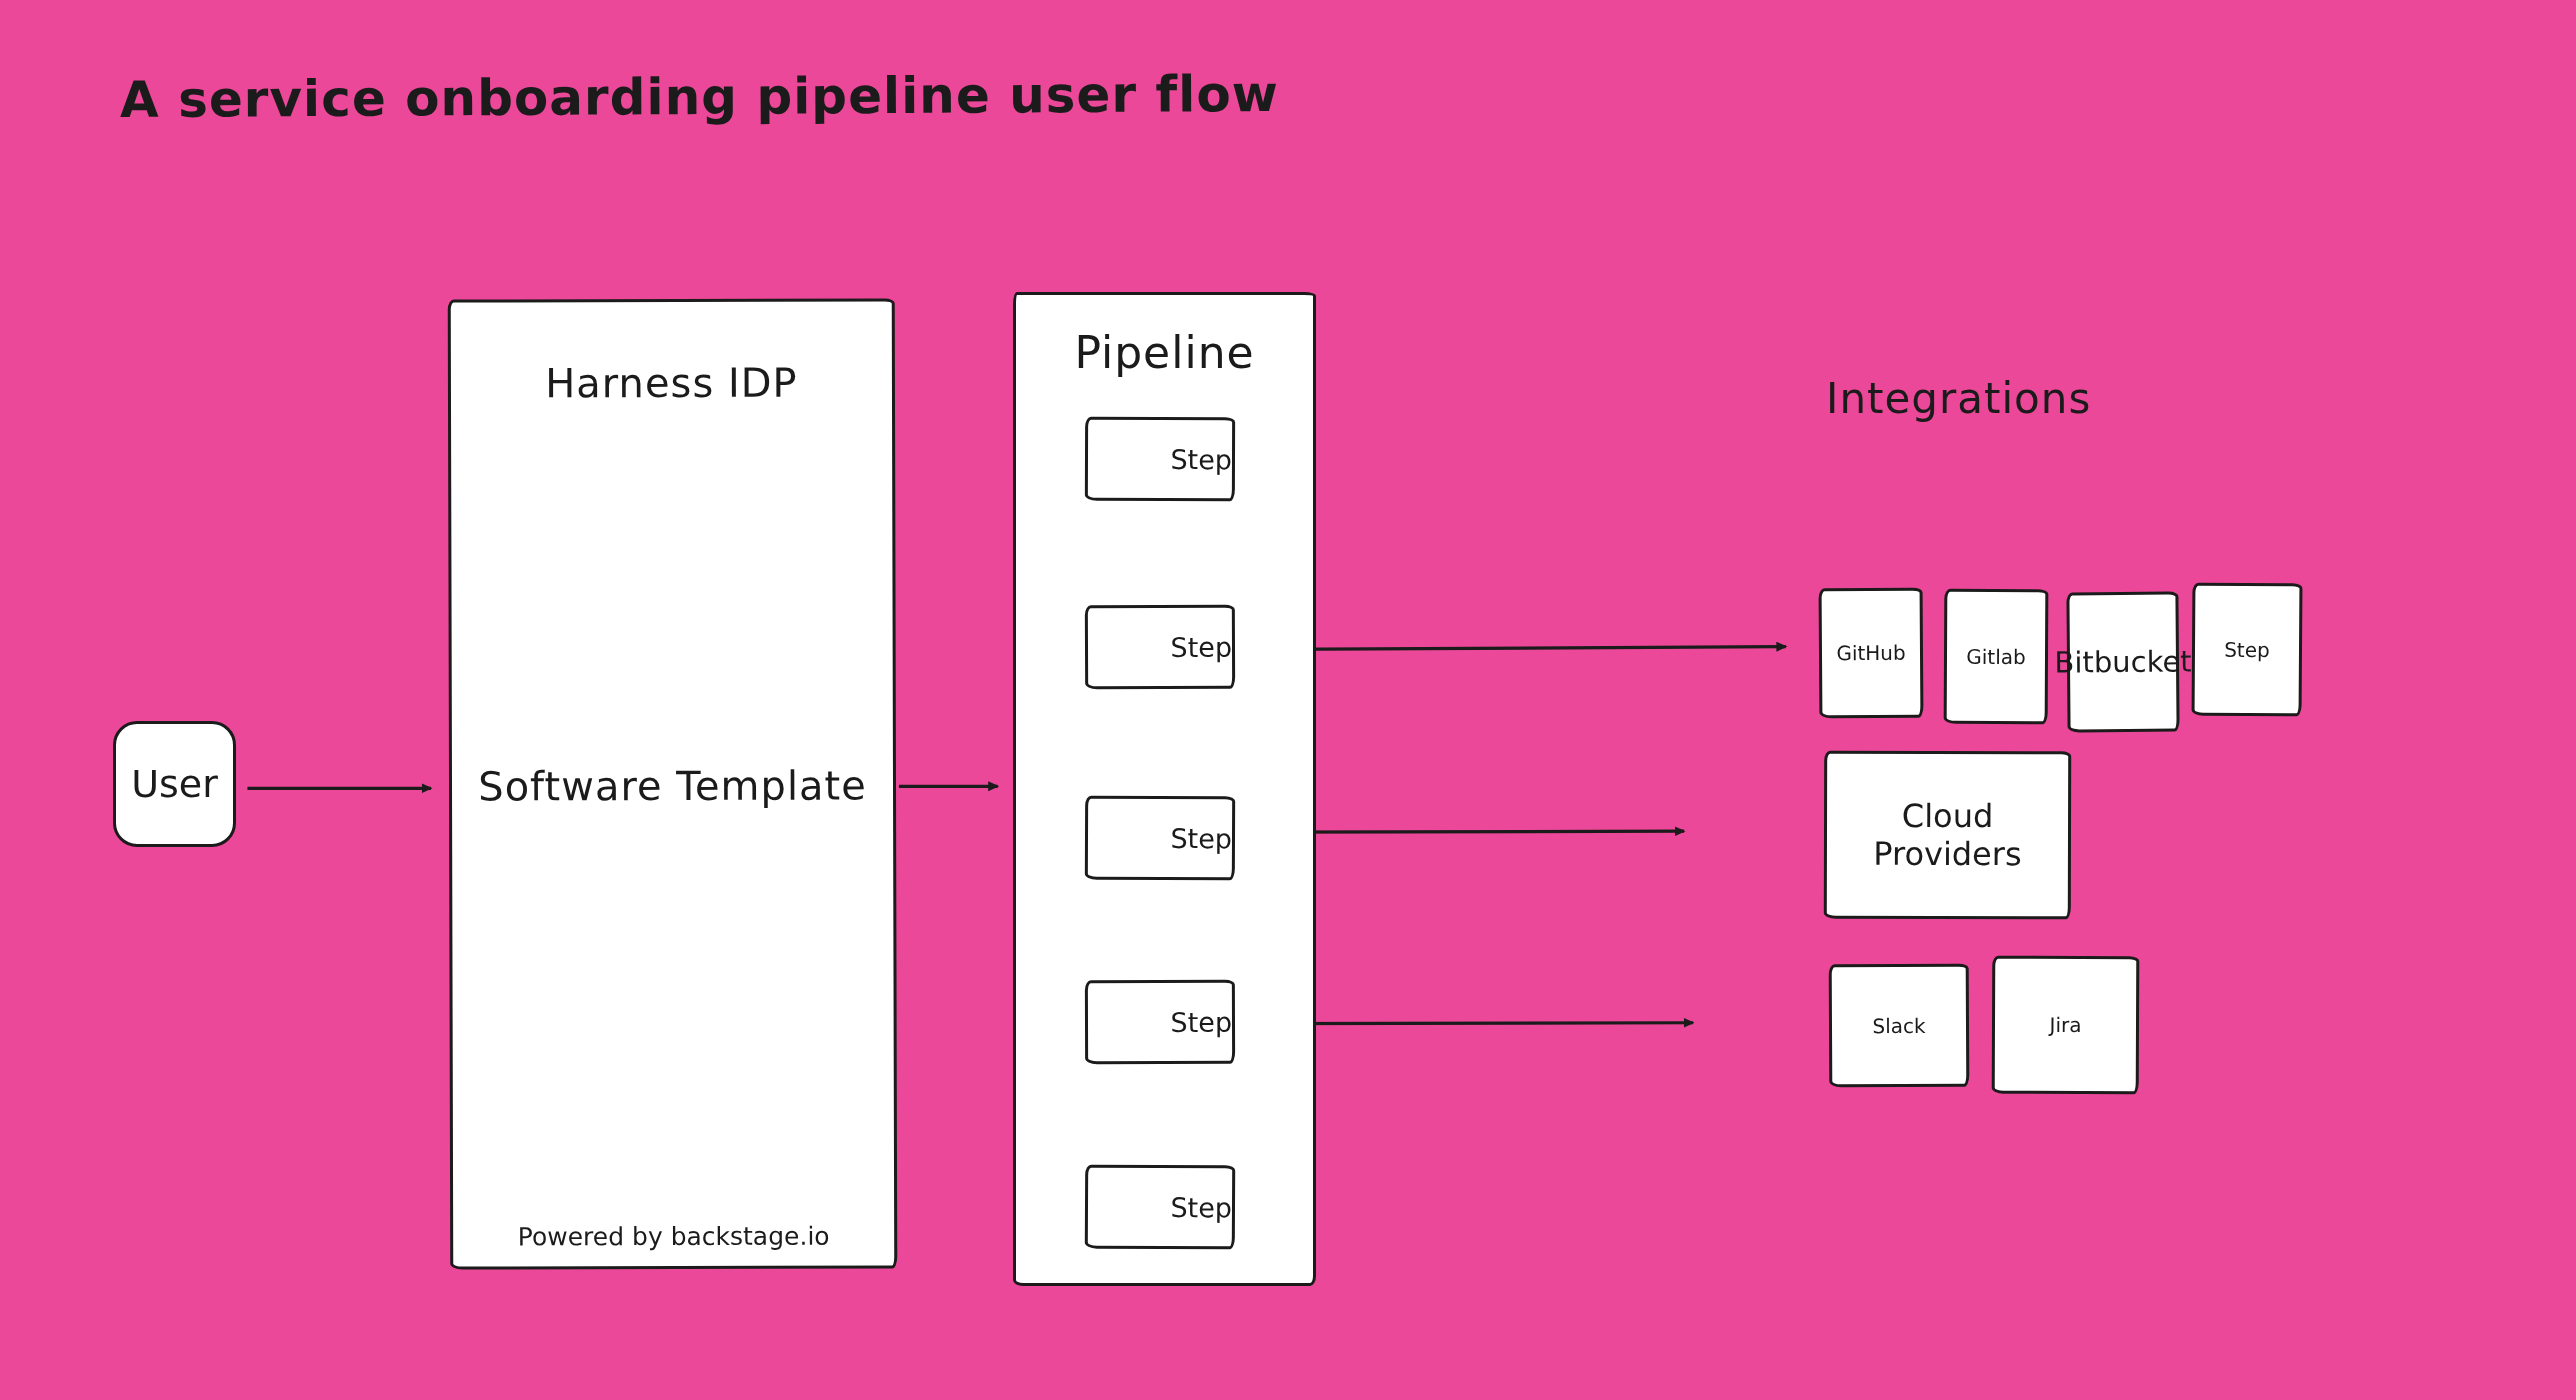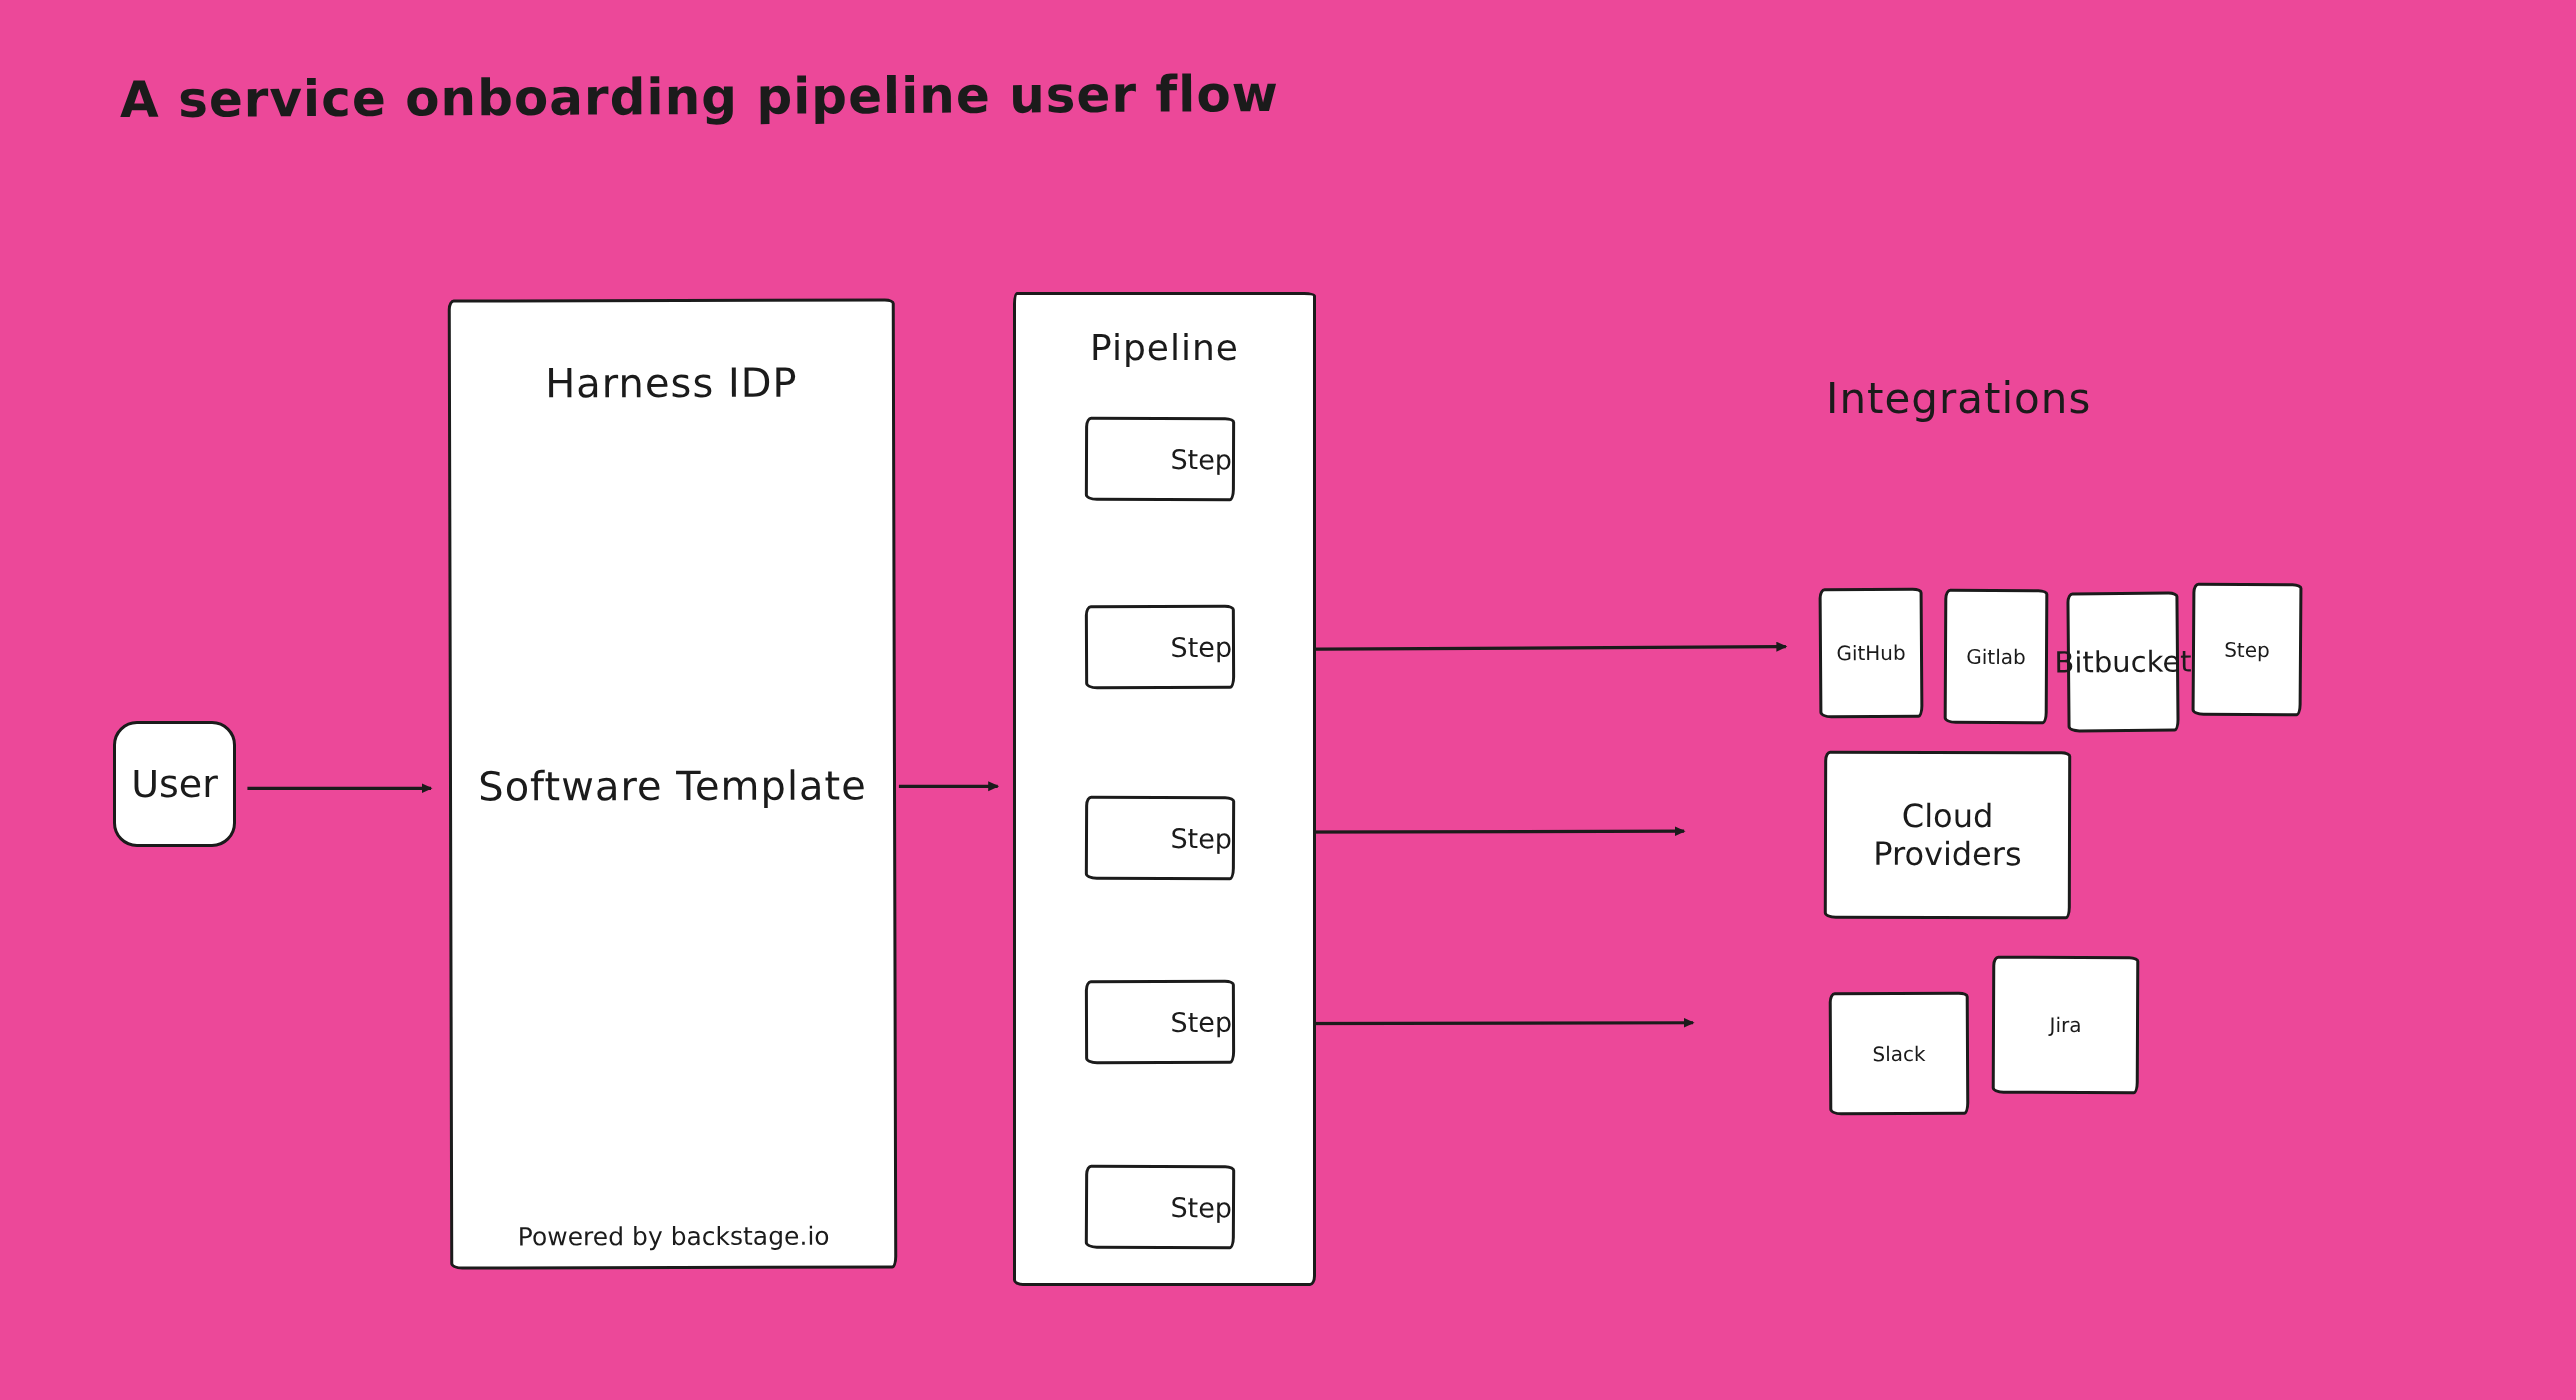--- a/index.html
+++ b/index.html
@@ -63,21 +63,21 @@
     font-size: 25px; text-align: center;
   }
 
   .box-pipeline {
     left: 1013px; top: 292px; width: 303px; height: 994px;
     display: block;
     border-radius: 4px 12px 6px 10px / 12px 4px 10px 6px;
   }
   .pipeline-title {
     position: absolute; left: 0; top: 32px; width: 100%;
-    font-size: 36px; text-align: center; letter-spacing: 1px;
+    font-size: 44px; text-align: center; letter-spacing: 1px;
   }
 
   .step {
     left: 1085px; width: 150px; height: 84px;
     font-size: 27px;
     justify-content: flex-end;
   }
   .step-1 { top: 417px; transform: rotate(0.2deg); }
   .step-2 { top: 605px; transform: rotate(-0.25deg); }
   .step-3 { top: 796px; transform: rotate(0.25deg); }
@@ -92,21 +92,21 @@
     letter-spacing: 1px;
     white-space: nowrap;
   }
 
   .intg { font-size: 20px; }
   .intg-github    { left: 1819px; top: 588px; width: 104px; height: 130px; transform: rotate(-0.4deg); }
   .intg-gitlab    { left: 1944px; top: 589px; width: 104px; height: 135px; transform: rotate(0.3deg); text-align: center; }
   .intg-bitbucket { left: 2067px; top: 592px; width: 112px; height: 140px; transform: rotate(-0.5deg); font-size: 29px; }
   .intg-azure     { left: 2192px; top: 583px; width: 110px; height: 133px; transform: rotate(0.4deg); }
   .intg-cloud     { left: 1824px; top: 751px; width: 247px; height: 168px; font-size: 32px; transform: rotate(0.15deg); }
-  .intg-slack     { left: 1829px; top: 992px; width: 140px; height: 123px; transform: rotate(-0.3deg); }
+  .intg-slack     { left: 1829px; top: 964px; width: 140px; height: 123px; transform: rotate(-0.3deg); }
   .intg-jira      { left: 1992px; top: 956px; width: 147px; height: 138px; transform: rotate(0.25deg); }
 
   svg.arrows {
     position: absolute;
     left: 0; top: 0;
     width: 2576px; height: 1401px;
     pointer-events: none;
   }
 </style>
 </head>

